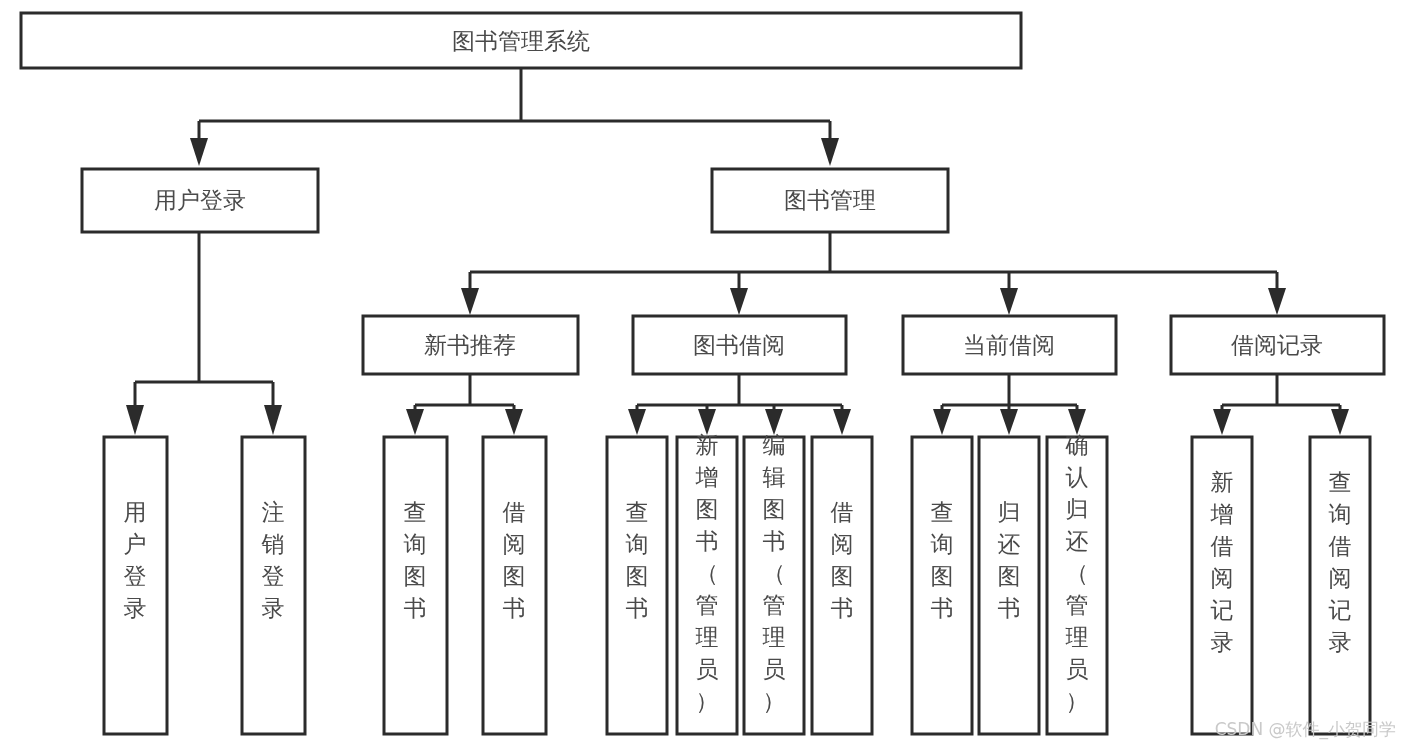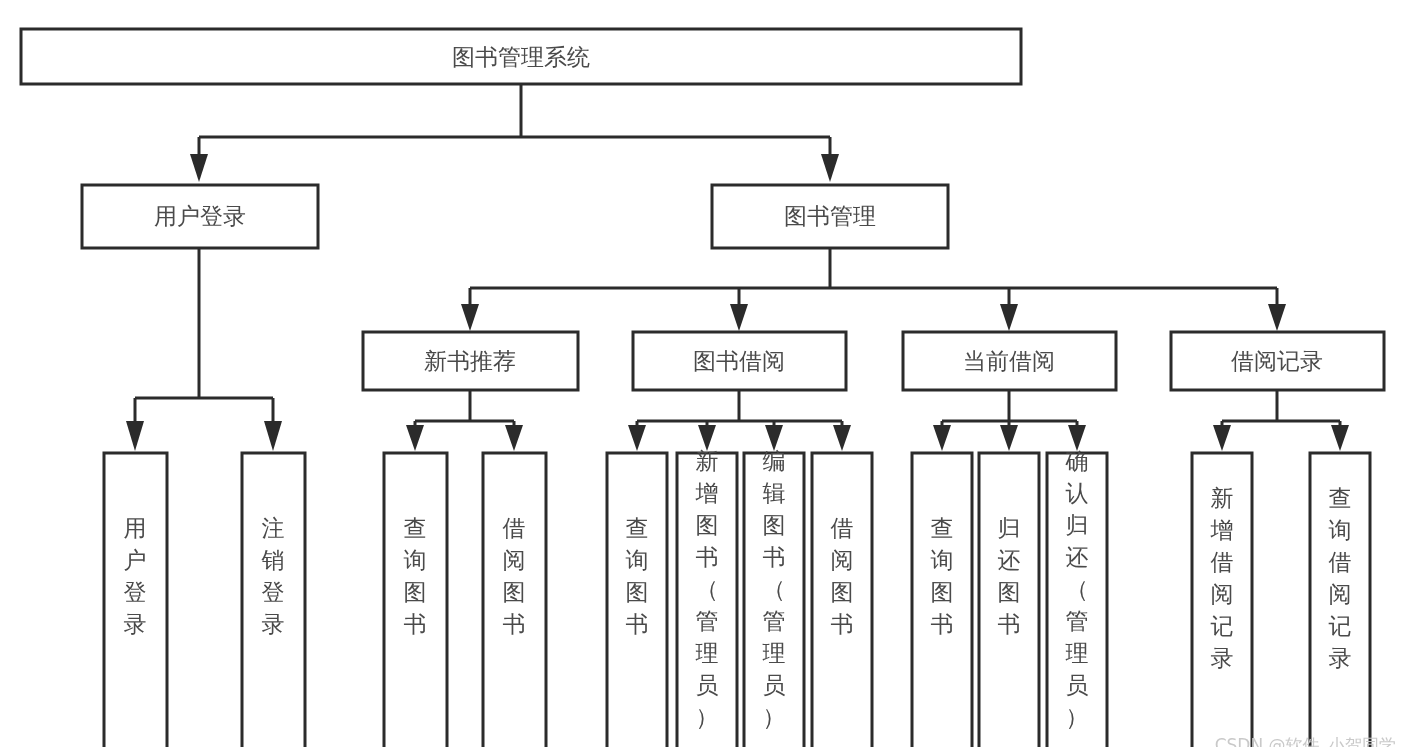--- a/index.html
+++ b/index.html
@@ -3,21 +3,21 @@
 <meta charset="utf-8">
 <title>图书管理系统 功能结构图</title>
 <style>
   html,body{margin:0;padding:0;background:#ffffff;}
   body{
     width:1405px;height:747px;
     font-family:"DejaVu Sans","Liberation Sans",sans-serif;
     overflow:hidden;
     position:relative;
   }
-  #diagram-root{position:absolute;left:0;top:16px;width:1405px;height:707px;}
+  #diagram-root{position:absolute;left:0;top:0;width:1405px;height:707px;}
   svg.diagram{display:block;width:1405px;height:747px;}
 
   .node-box{
     fill:#ffffff;
     stroke:#2b2b2b;
     stroke-width:3;
   }
   .connector{
     fill:none;
     stroke:#2b2b2b;

